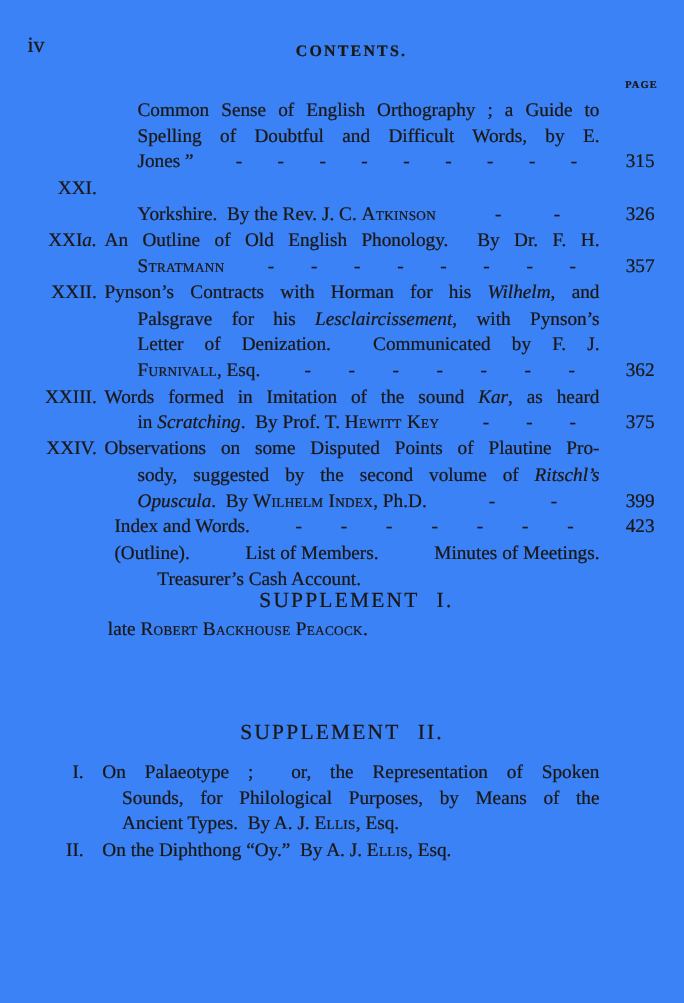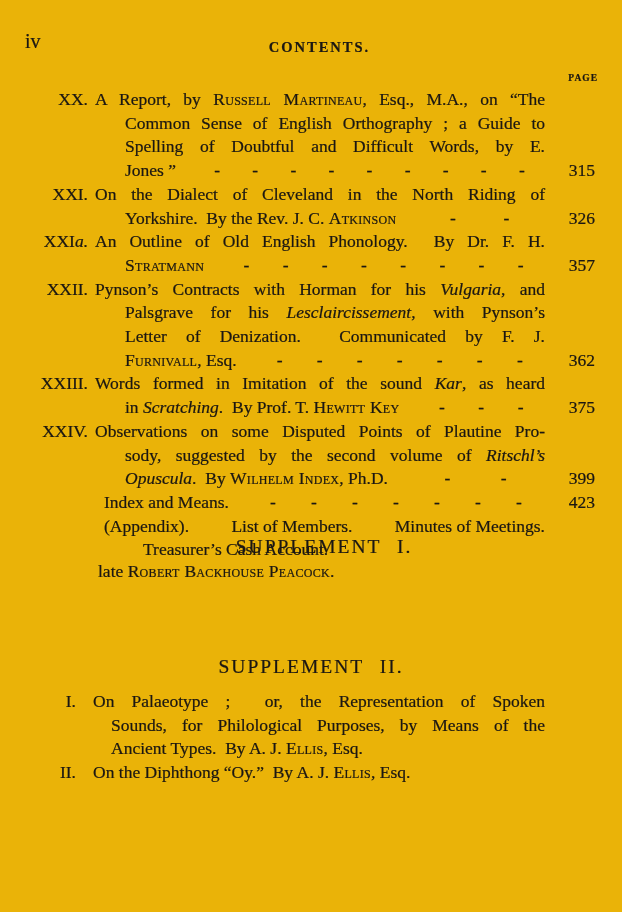--- a/index.html
+++ b/index.html
@@ -1,16 +1,16 @@
 <!DOCTYPE html>
 <html><head>
 <meta charset="utf-8">
 <style>
   html,body{margin:0;padding:0;background:#e8e8e8;}
-  .page{position:relative;width:622px;height:912px;margin:0 auto;background:#eab308;
+  .page{position:relative;width:622px;height:912px;margin:0 auto;background:#3b82f6;
         color:#1b1713;font-family:"Liberation Serif","DejaVu Serif",serif;
         font-size:17.5px;line-height:23.7px;-webkit-text-stroke:0.22px currentColor;
         overflow:hidden;}
   .folio{position:absolute;left:25px;top:30px;font-size:20px;}
   .ctitle{position:absolute;left:17px;right:0;top:36px;text-align:center;
           font-weight:bold;font-size:14.5px;letter-spacing:2px;}
   .plabel{position:absolute;right:24px;top:67px;font-size:9.5px;font-weight:bold;letter-spacing:1px;}
   .toc{position:absolute;left:32px;top:88px;}
   .r{display:flex;}
   .num{flex:none;width:56px;text-align:right;}
@@ -41,54 +41,49 @@
 </head>
 <body>
 
 <div class="page">
   <div class="folio">iv</div>
   <div class="ctitle">CONTENTS.</div>
   <div class="plabel">PAGE</div>
 
   <div class="toc">
     <div class="r">
-        <span class="num"><span>XX.</span></span>
-        <div class="body just"><span>A Report, by </span><span class="sc">Russell Martineau</span><span>, Esq., M.A., on “The</span></div>
-      </div>
-    <div class="r">
         <span class="num"></span>
         <div class="body k-cont just"><span>Common Sense of English Orthography ; a Guide to</span></div>
       </div>
     <div class="r">
         <span class="num"></span>
         <div class="body k-cont just"><span>Spelling of Doubtful and Difficult Words, by E.</span></div>
       </div>
     <div class="r">
         <span class="num"></span>
         <div class="body k-cont lead"><span class="t"><span>Jones ”</span></span><span class="leader"><span class="dash">-</span><span class="dash">-</span><span class="dash">-</span><span class="dash">-</span><span class="dash">-</span><span class="dash">-</span><span class="dash">-</span><span class="dash">-</span><span class="dash">-</span></span><span class="pg">315</span></div>
       </div>
     <div class="r">
         <span class="num"><span>XXI.</span></span>
-        <div class="body just"><span>On the Dialect of Cleveland in the North Riding of</span></div>
       </div>
     <div class="r">
         <span class="num"></span>
         <div class="body k-cont lead"><span class="t"><span>Yorkshire.  By the Rev. J. C. </span><span class="sc">Atkinson</span></span><span class="leader"><span class="dash">-</span><span class="dash">-</span></span><span class="pg">326</span></div>
       </div>
     <div class="r">
         <span class="num"><span>XXI</span><span class="it">a.</span></span>
         <div class="body just"><span>An Outline of Old English Phonology.  By Dr. F. H.</span></div>
       </div>
     <div class="r">
         <span class="num"></span>
         <div class="body k-cont lead"><span class="t"><span class="sc">Stratmann</span></span><span class="leader"><span class="dash">-</span><span class="dash">-</span><span class="dash">-</span><span class="dash">-</span><span class="dash">-</span><span class="dash">-</span><span class="dash">-</span><span class="dash">-</span></span><span class="pg">357</span></div>
       </div>
     <div class="r">
         <span class="num"><span>XXII.</span></span>
-        <div class="body just"><span>Pynson’s Contracts with Horman for his </span><span class="it">Vulgaria</span><span>, and</span></div>
+        <div class="body just"><span>Pynson’s Contracts with Horman for his </span><span class="it">Wilhelm</span><span>, and</span></div>
       </div>
     <div class="r">
         <span class="num"></span>
         <div class="body k-cont just"><span>Palsgrave for his </span><span class="it">Lesclaircissement</span><span>, with Pynson’s</span></div>
       </div>
     <div class="r">
         <span class="num"></span>
         <div class="body k-cont just"><span>Letter of Denization.  Communicated by F. J.</span></div>
       </div>
     <div class="r">
@@ -110,25 +105,25 @@
     <div class="r">
         <span class="num"></span>
         <div class="body k-cont just"><span>sody, suggested by the second volume of </span><span class="it">Ritschl’s</span></div>
       </div>
     <div class="r">
         <span class="num"></span>
         <div class="body k-cont lead"><span class="t"><span class="it">Opuscula</span><span>.  By </span><span class="sc">Wilhelm Index</span><span>, Ph.D.</span></span><span class="leader"><span class="dash">-</span><span class="dash">-</span></span><span class="pg">399</span></div>
       </div>
     <div class="r">
         <span class="num"></span>
-        <div class="body k-sub lead"><span class="t"><span>Index and Means.</span></span><span class="leader"><span class="dash">-</span><span class="dash">-</span><span class="dash">-</span><span class="dash">-</span><span class="dash">-</span><span class="dash">-</span><span class="dash">-</span></span><span class="pg">423</span></div>
+        <div class="body k-sub lead"><span class="t"><span>Index and Words.</span></span><span class="leader"><span class="dash">-</span><span class="dash">-</span><span class="dash">-</span><span class="dash">-</span><span class="dash">-</span><span class="dash">-</span><span class="dash">-</span></span><span class="pg">423</span></div>
       </div>
     <div class="r">
         <span class="num"></span>
-        <div class="body k-sub cols"><span>(Appendix).</span><span>List of Members.</span><span>Minutes of Meetings.</span></div>
+        <div class="body k-sub cols"><span>(Outline).</span><span>List of Members.</span><span>Minutes of Meetings.</span></div>
       </div>
     <div class="r">
         <span class="num"></span>
         <div class="body k-sub2"><span>Treasurer’s Cash Account.</span></div>
       </div>
   </div>
 
   <div class="supp" id="supp1">
     <div class="shead">SUPPLEMENT I.</div>
     <div class="s1l2"><span>late </span><span class="sc">Robert Backhouse Peacock</span><span>.</span></div>

